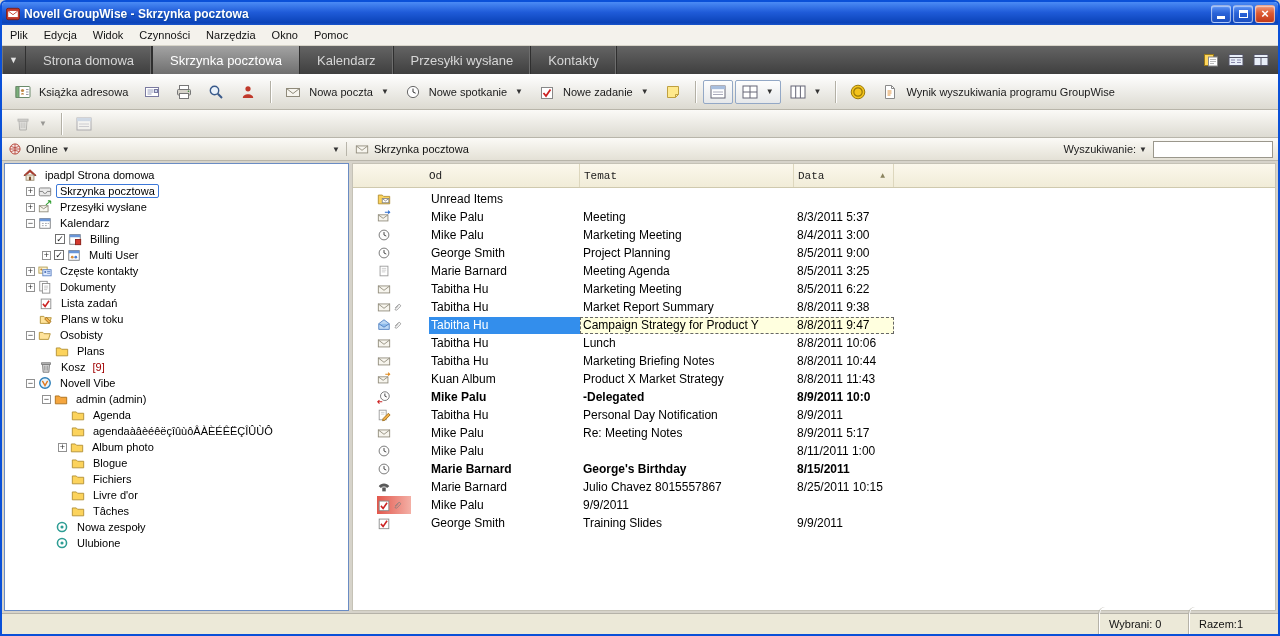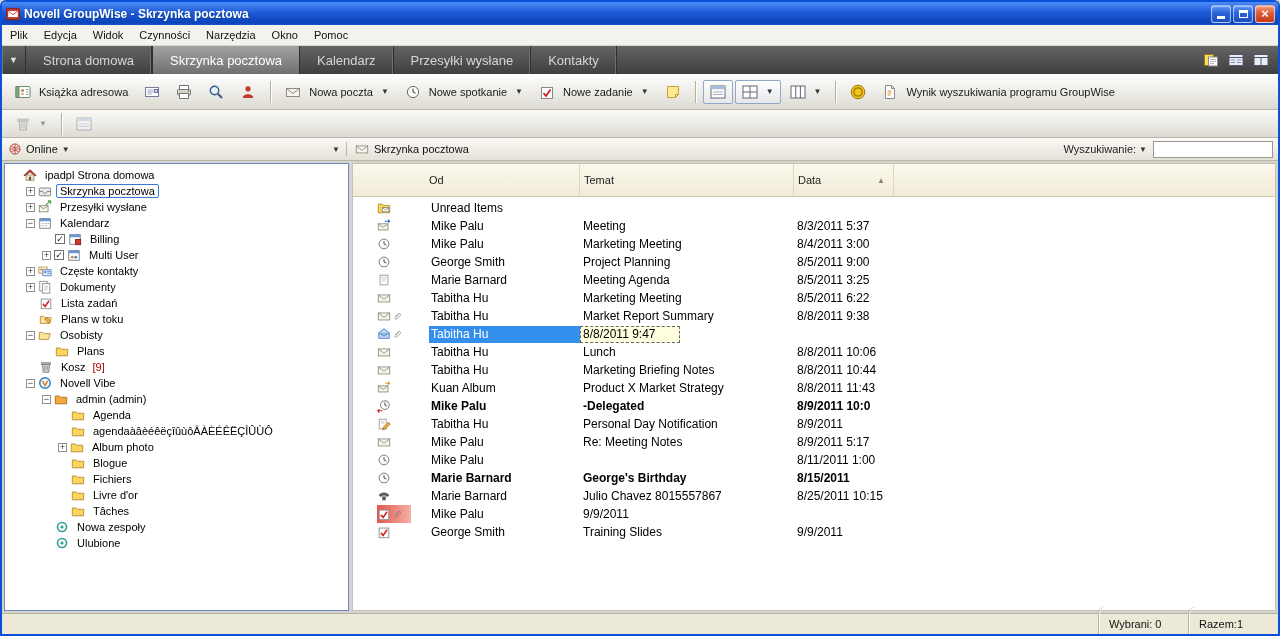--- a/index.html
+++ b/index.html
@@ -51,21 +51,21 @@
 .tree-row{height:16px;display:flex;align-items:center;white-space:nowrap;}
 .expander{width:9px;height:9px;border:1px solid #919191;background:#fff;font-size:9px;line-height:7px;text-align:center;color:#333;margin-right:3px;flex:none;}
 .expander-spacer{width:13px;flex:none;}
 .tree-check{width:10px;height:10px;border:1px solid #6f6f6f;background:#fff;font-size:9px;line-height:9px;text-align:center;margin-right:3px;flex:none;color:#222;}
 .tree-icon{margin-right:4px;flex:none;}
 .tree-label{padding:0 3px;border:1px solid transparent;}
 .tree-label.selected{border:1px solid #3b77d8;border-radius:2px;}
 .tree-badge{color:#a00000;margin-left:3px;}
 .splitter{width:3px;flex:none;background:#d6d3ca;}
 .listpane{flex:1;background:#fff;margin:2px 2px 2px 0;display:flex;flex-direction:column;border:1px solid #c5c2b6;overflow:hidden;}
-.list-header{height:33px;flex:none;background:linear-gradient(#fbf8ec,#f1ecd8);border-bottom:1px solid #cfc9ae;display:flex;font-size:11px;color:#222;}
+.list-header{height:24px;flex:none;background:linear-gradient(#fbf8ec,#f1ecd8);border-bottom:1px solid #cfc9ae;display:flex;font-size:11px;color:#222;font-family:Liberation Mono, monospace;}
 .lh{display:flex;align-items:center;border-right:1px solid #ddd7bd;padding-left:4px;}
 .lh-from{width:227px;padding-left:76px;}
 .lh-subject{width:214px;}
 .lh-date{width:100px;justify-content:space-between;padding-right:8px;}
 .lh-rest{flex:1;border-right:none;}
 .sort{font-size:8px;color:#8a845f;}
 .list-body{flex:1;overflow:hidden;padding-top:2px;}
 .mail-row{height:18px;display:flex;align-items:center;font-size:12px;color:#000;white-space:nowrap;}
 .mail-row.bold .cell-from,.mail-row.bold .cell-subject,.mail-row.bold .cell-date{font-weight:bold;}
 .cell{overflow:hidden;}
@@ -744,20 +744,21 @@
                 </span>
                 <span class="icon att">
                   <svg viewBox="0 0 16 16" xmlns="http://www.w3.org/2000/svg">
                     <path d="M5 9.5 10 4.5a2.1 2.1 0 0 1 3 3L7.5 13a1.5 1.5 0 0 1-2.1-2.1L10.5 6" fill="none" stroke="#7a7a7a" stroke-width="1.1"></path>
                   </svg>
                 </span>
               </span>
             </span>
             <span class="cell cell-from">Tabitha Hu</span>
             <span class="cell-wrap">
+              <span class="cell cell-subject">Campaign Strategy for Product Y</span>
               <span class="cell cell-date">8/8/2011 9:47</span>
             </span>
           </div>
           <div class="mail-row">
             <span class="cell cell-icon">
               <span class="icon-box">
                 <span class="icon">
                   <svg viewBox="0 0 16 16" xmlns="http://www.w3.org/2000/svg">
                     <rect x="1.5" y="4.5" width="13" height="8" fill="#f7f5ee" stroke="#8f8a7a"></rect>
                     <path d="M1.5 4.5 8 9.5 14.5 4.5" fill="none" stroke="#8f8a7a"></path>

